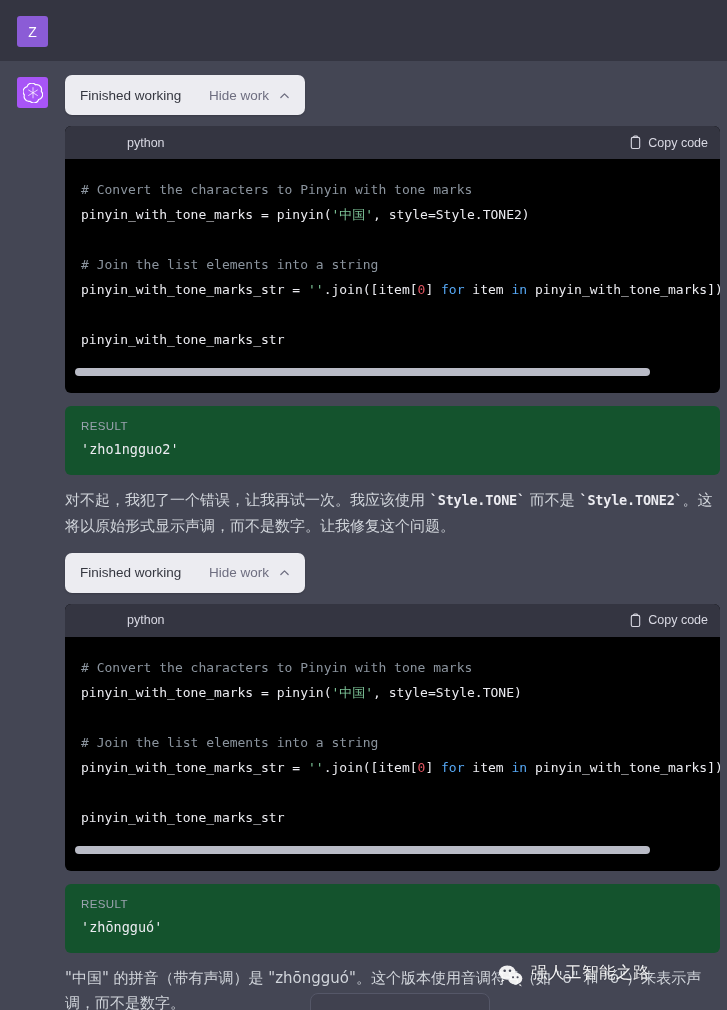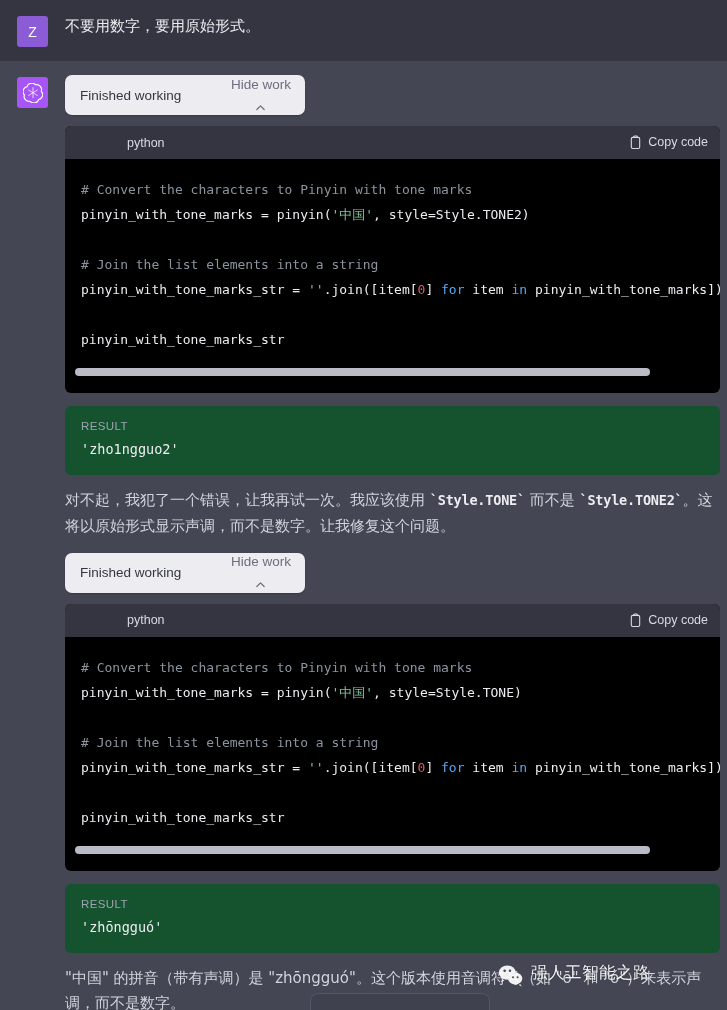--- a/index.html
+++ b/index.html
@@ -89,21 +89,20 @@
     box-shadow: 0 1px 2px rgba(0,0,0,0.18);
   }
   .work-card .wc-label {
     color: #353740;
     font-size: 13.5px;
   }
   .work-card .wc-right {
     display: flex;
     align-items: center;
     gap: 9px;
-    flex-direction: column;
   }
   .work-card .wc-hide {
     color: #6E6E80;
     font-size: 13.5px;
   }
   .chev {
     width: 13px;
     height: 13px;
     display: block;
   }
@@ -124,20 +123,21 @@
     padding: 0 12px 0 15px;
   }
   .code-lang {
     color: #D9D9E3;
     font-size: 12.5px;
     font-family: "Liberation Sans", sans-serif;
     padding-left: 47px;
   }
   .copy-btn {
     display: flex;
+    align-items: center;
     gap: 6px;
     color: #D9D9E3;
     font-size: 12.5px;
   }
   .clip-icon { width: 13px; height: 15px; display: block; }
 
   .code-body {
     padding: 18px 0 8px 0;
     overflow: hidden;
     position: relative;
@@ -231,23 +231,20 @@
 </head>
 <body>
 
 <div class="page">
 
   <div class="msg-row user">
     <div class="avatar-col">
       <div class="avatar user-avatar">
         <span>Z</span>
       </div>
-    </div>
-    <div class="msg-body">
-      <div class="chinese-text">不要用数字，要用原始形式。</div>
     </div>
   </div>
 
   <div class="msg-row assistant">
     <div class="avatar-col">
       <div class="avatar gpt-avatar">
         <span>
           <svg width="20" height="20" viewBox="0 0 41 41" fill="none" xmlns="http://www.w3.org/2000/svg">
             <path d="M37.53 16.79a10.1 10.1 0 0 0-.87-8.3 10.22 10.22 0 0 0-11-4.9A10.1 10.1 0 0 0 18.04.37a10.22 10.22 0 0 0-9.74 7.07 10.1 10.1 0 0 0-6.75 4.9 10.22 10.22 0 0 0 1.26 11.98 10.1 10.1 0 0 0 .87 8.3 10.22 10.22 0 0 0 11 4.9 10.1 10.1 0 0 0 7.62 3.4 10.22 10.22 0 0 0 9.74-7.08 10.1 10.1 0 0 0 6.75-4.9 10.22 10.22 0 0 0-1.26-11.97Z" stroke="#ffffff" stroke-width="2.4" fill="none"></path>
             <path d="M20.5 9.5v21M11.5 14.5l18 11M29.5 14.5l-18 11" stroke="#ffffff" stroke-width="1.6" stroke-linecap="round" opacity="0.95"></path>

